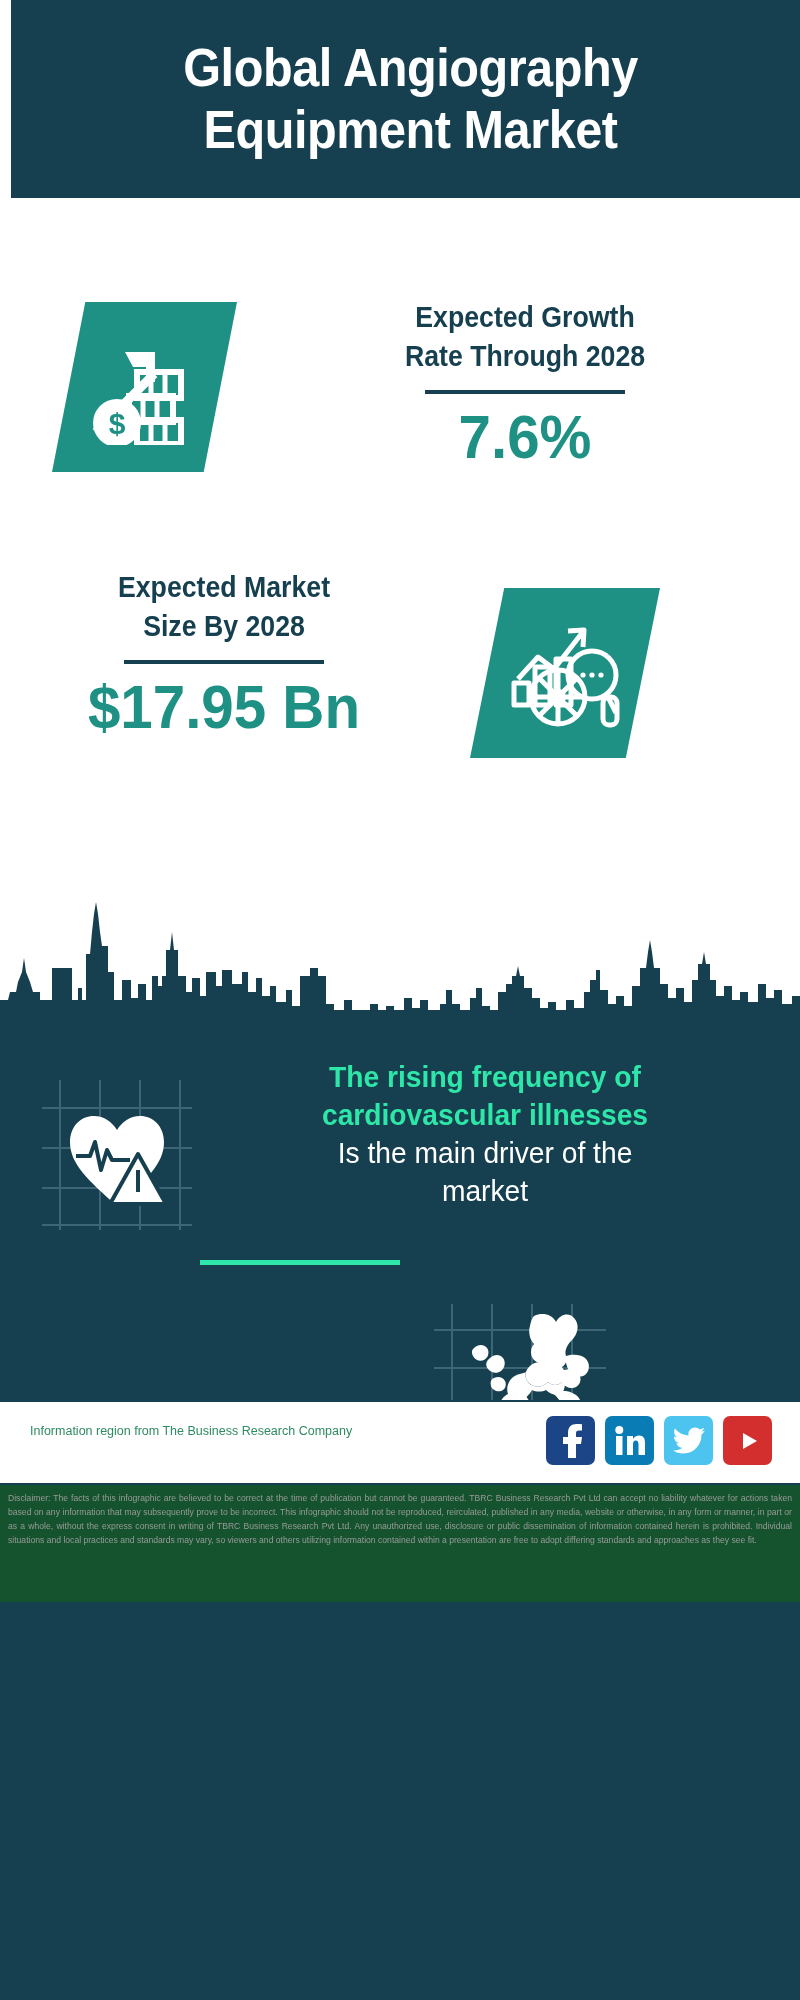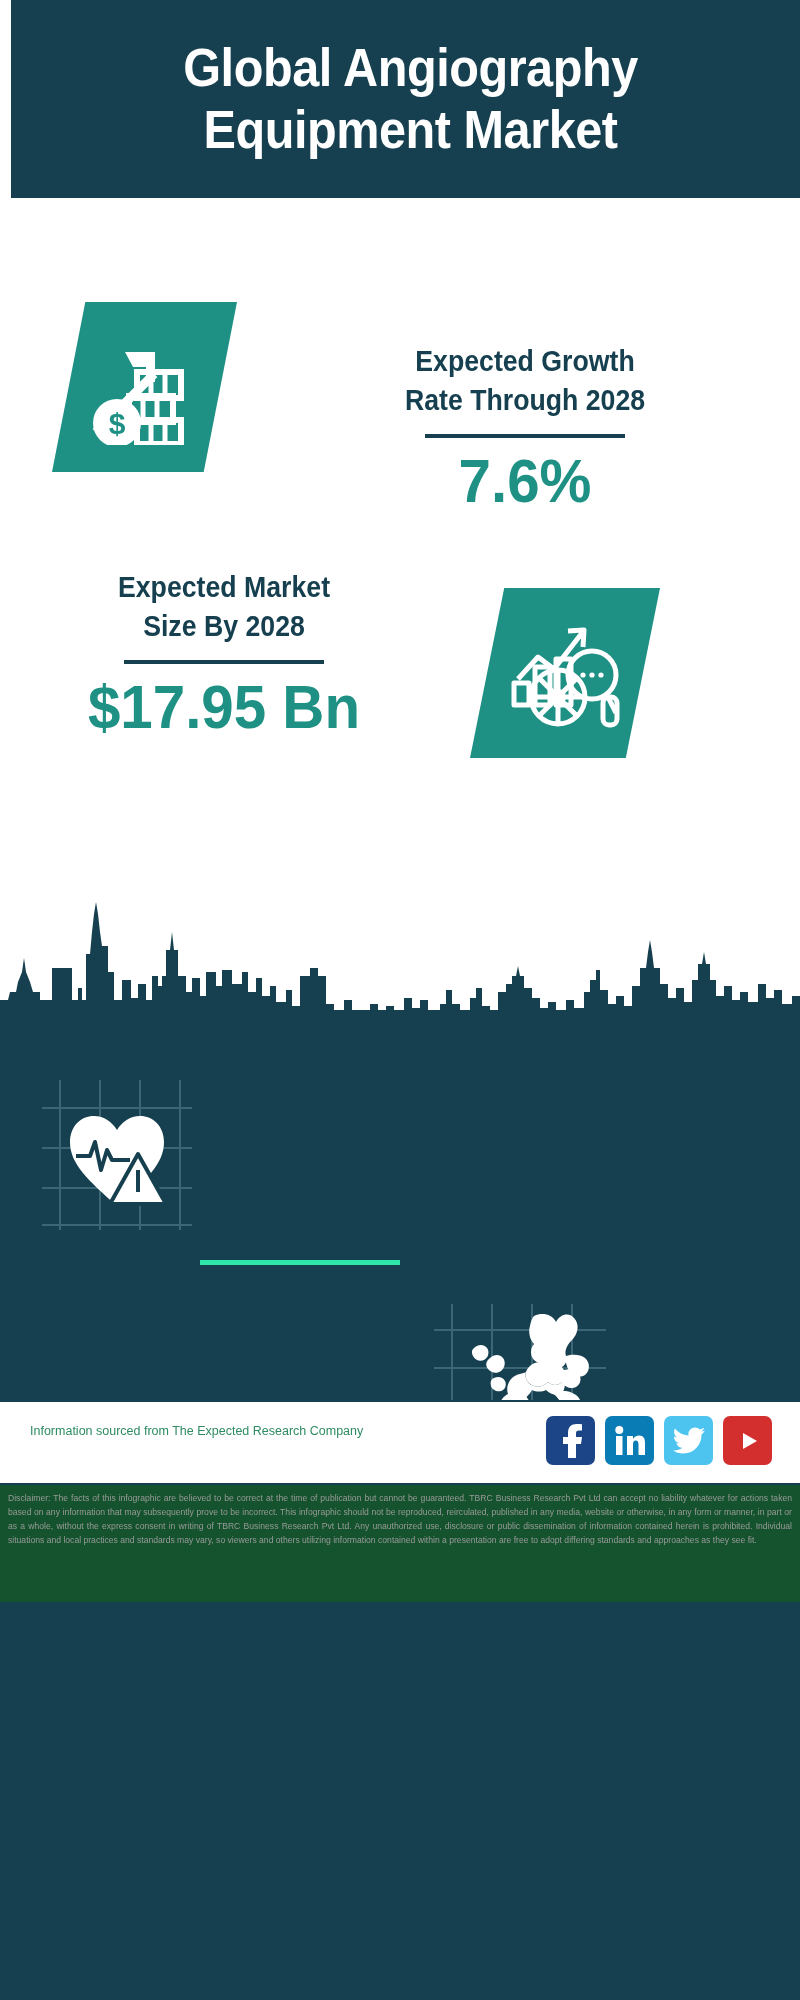--- a/index.html
+++ b/index.html
@@ -125,21 +125,21 @@
           <line x1="58" y1="66" x2="58" y2="92"></line>
           <line x1="72" y1="66" x2="72" y2="92"></line>
           <line x1="66" y1="90" x2="66" y2="114"></line>
           <line x1="80" y1="90" x2="80" y2="114"></line>
         </g>
         <circle cx="32" cy="93" r="24" fill="#ffffff"></circle>
         <text x="32" y="104" font-family="Liberation Sans, sans-serif" font-size="30" font-weight="bold" fill="#1E9184" text-anchor="middle">$</text>
       </svg>
     </div>
 
-    <div class="stat-text" style="left:270px;top:48px;width:510px;margin-top:44px;">
+    <div class="stat-text" style="left:270px;top:48px;width:510px;">
       <div class="stat-label">
         <div>Expected Growth</div>
         <div>Rate Through 2028</div>
       </div>
       <div class="stat-rule"></div>
       <div class="stat-value">7.6%</div>
     </div>
 
     <div class="stat-text" style="left:24px;top:318px;width:400px;">
       <div class="stat-label">
@@ -197,20 +197,30 @@
           <line x1="98" y1="0" x2="98" y2="150"></line>
           <line x1="138" y1="0" x2="138" y2="150"></line>
         </g>
         <path fill="#ffffff" d="M75 126 C46 100 28 84 28 62 C28 46 39 36 52 36 C62 36 70 42 75 50 C80 42 88 36 98 36 C111 36 122 46 122 62 C122 84 104 100 75 126 Z"></path>
         <polyline fill="none" stroke="#16404F" stroke-width="4" stroke-linejoin="round" points="34,76 48,76 53,62 59,90 65,70 70,80 88,80"></polyline>
         <path fill="#ffffff" stroke="#16404F" stroke-width="4" stroke-linejoin="round" d="M96 74 L124 124 L68 124 Z"></path>
         <line x1="96" y1="90" x2="96" y2="112" stroke="#16404F" stroke-width="4"></line>
       </svg>
     </div>
 
+    <div class="drv" style="left:200px;top:178px;width:570px;">
+      <div class="drv-head">
+        <div>The rising frequency of</div>
+        <div>cardiovascular illnesses</div>
+      </div>
+      <div class="drv-sub">
+        <div>Is the main driver of the</div>
+        <div>market</div>
+      </div>
+    </div>
 
     <div class="mint-rule" style="left:200px;top:380px;width:200px;"></div>
 
 
     <div class="drv" style="left:430px;top:422px;width:180px;height:160px;">
       <svg width="180" height="160" viewBox="0 0 180 160" aria-hidden="true">
         <g stroke="#3C6676" stroke-width="2">
           <line x1="4" y1="28" x2="176" y2="28"></line>
           <line x1="4" y1="66" x2="176" y2="66"></line>
           <line x1="4" y1="104" x2="176" y2="104"></line>
@@ -233,21 +243,21 @@
           <path d="M44 46 C48 42 54 42 57 46 C60 50 58 56 54 58 C50 60 45 58 43 54 C41 50 42 48 44 46 Z"></path>
           <path d="M86 118 C90 120 93 125 94 130 C95 135 93 140 89 140 C85 140 82 136 81 131 C80 126 82 120 86 118 Z"></path>
         </g>
       </svg>
     </div>
   </div>
 
   <div class="footer">
     <div class="footer-inner">
       <div class="src-text">
-        <div>Information sourced from The Expected Research Company</div>
+        <div>Information region from The Business Research Company</div>
       </div>
       <div class="socials">
         <div class="sq" style="background:#1C4587;">
           <svg width="26" height="34" viewBox="0 0 26 34" aria-hidden="true">
             <path fill="#ffffff" d="M18 34 V20 H23 L24 13 H18 V9.5 C18 7.6 18.6 6.5 21.2 6.5 H24 V0.3 C23.2 0.2 21 0 18.6 0 C13.2 0 10 3 10 8.7 V13 H5 V20 H10 V34 Z"></path>
           </svg>
         </div>
         <div class="sq" style="background:#0A7CB5;">
           <svg width="30" height="30" viewBox="0 0 30 30" aria-hidden="true">
             <rect x="1" y="10" width="6.5" height="19" fill="#ffffff"></rect>

